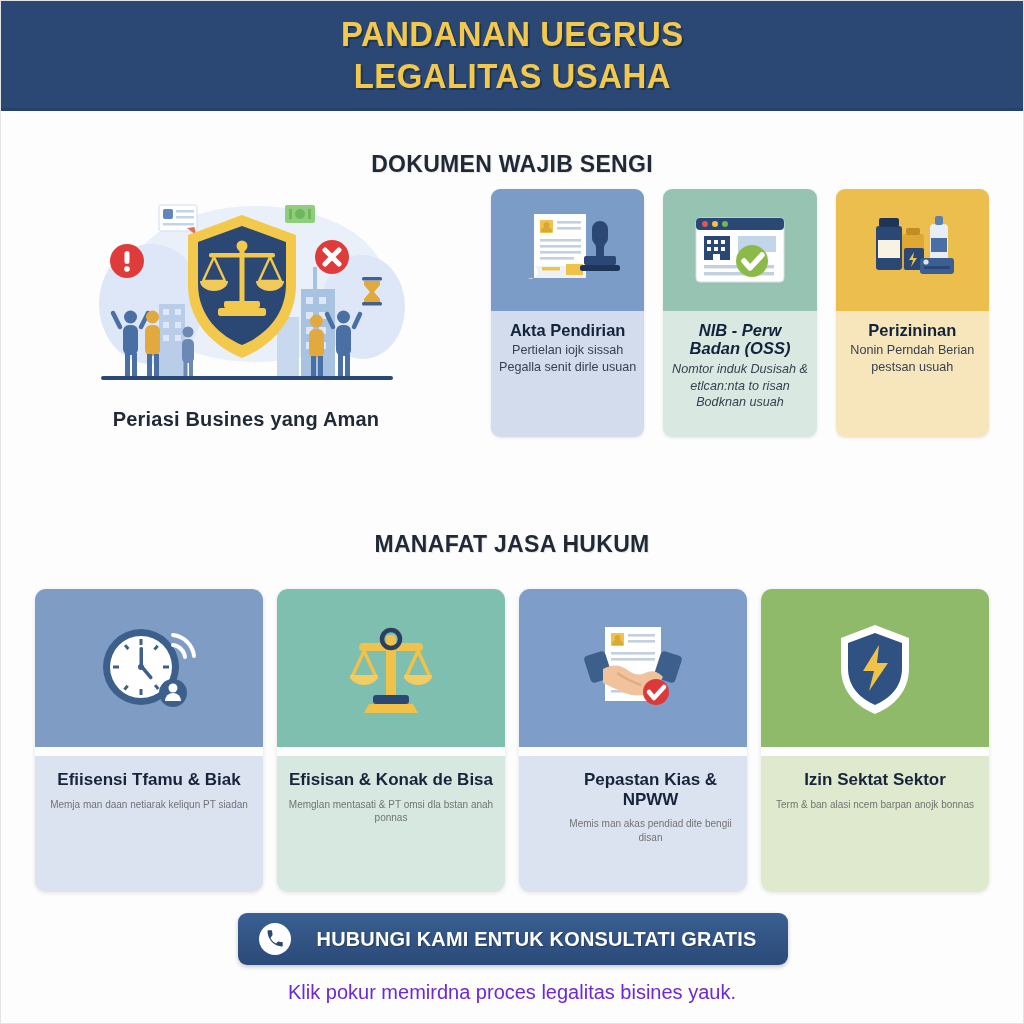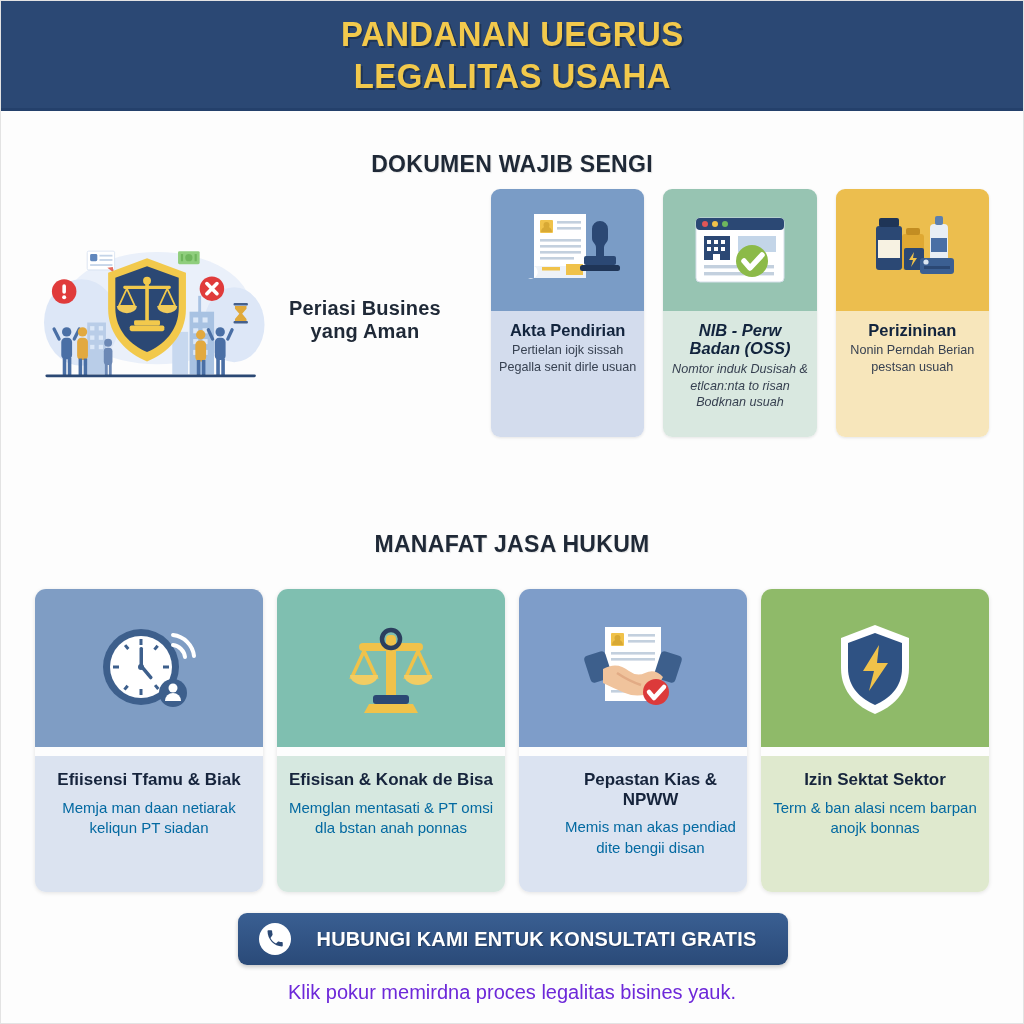--- a/index.html
+++ b/index.html
@@ -52,21 +52,21 @@
   .top-block {
     position: absolute;
     top: 188px; left: 0; right: 0;
     display: flex;
     padding: 0 30px;
     gap: 20px;
   }
   .hero {
     width: 430px;
     display: flex;
-    flex-direction: row;
+    flex-direction: column;
     align-items: center;
   }
   .hero-art { width: 330px; height: 205px; }
   .hero-caption {
     margin-top: 14px;
     font-size: 20px;
     font-weight: 700;
     color: #1f2937;
     text-align: center;
     letter-spacing: 0.2px;
@@ -144,22 +144,22 @@
     text-align: center;
   }
   .b-title {
     font-size: 17px;
     font-weight: 700;
     color: #16243c;
     line-height: 1.16;
     margin-bottom: 8px;
   }
   .b-desc {
-    font-size: 15px;
-    color: #0369a1;
+    font-size: 10px;
+    color: #737373;
     line-height: 1.36;
   }
   .bc1 .b-icon { background: #7f9dc4; }
   .bc1 .b-body { background: #dbe3f0; }
   .bc2 .b-icon { background: #7fbfb0; }
   .bc2 .b-body { background: #d6e8e0; }
   .bc3 .b-icon { background: #7e9dc9; }
   .bc3 .b-body { background: #dbe3f1; padding-left: 45px; }
   .bc4 .b-icon { background: #8fba69; }
   .bc4 .b-body { background: #dfe9ce; }

